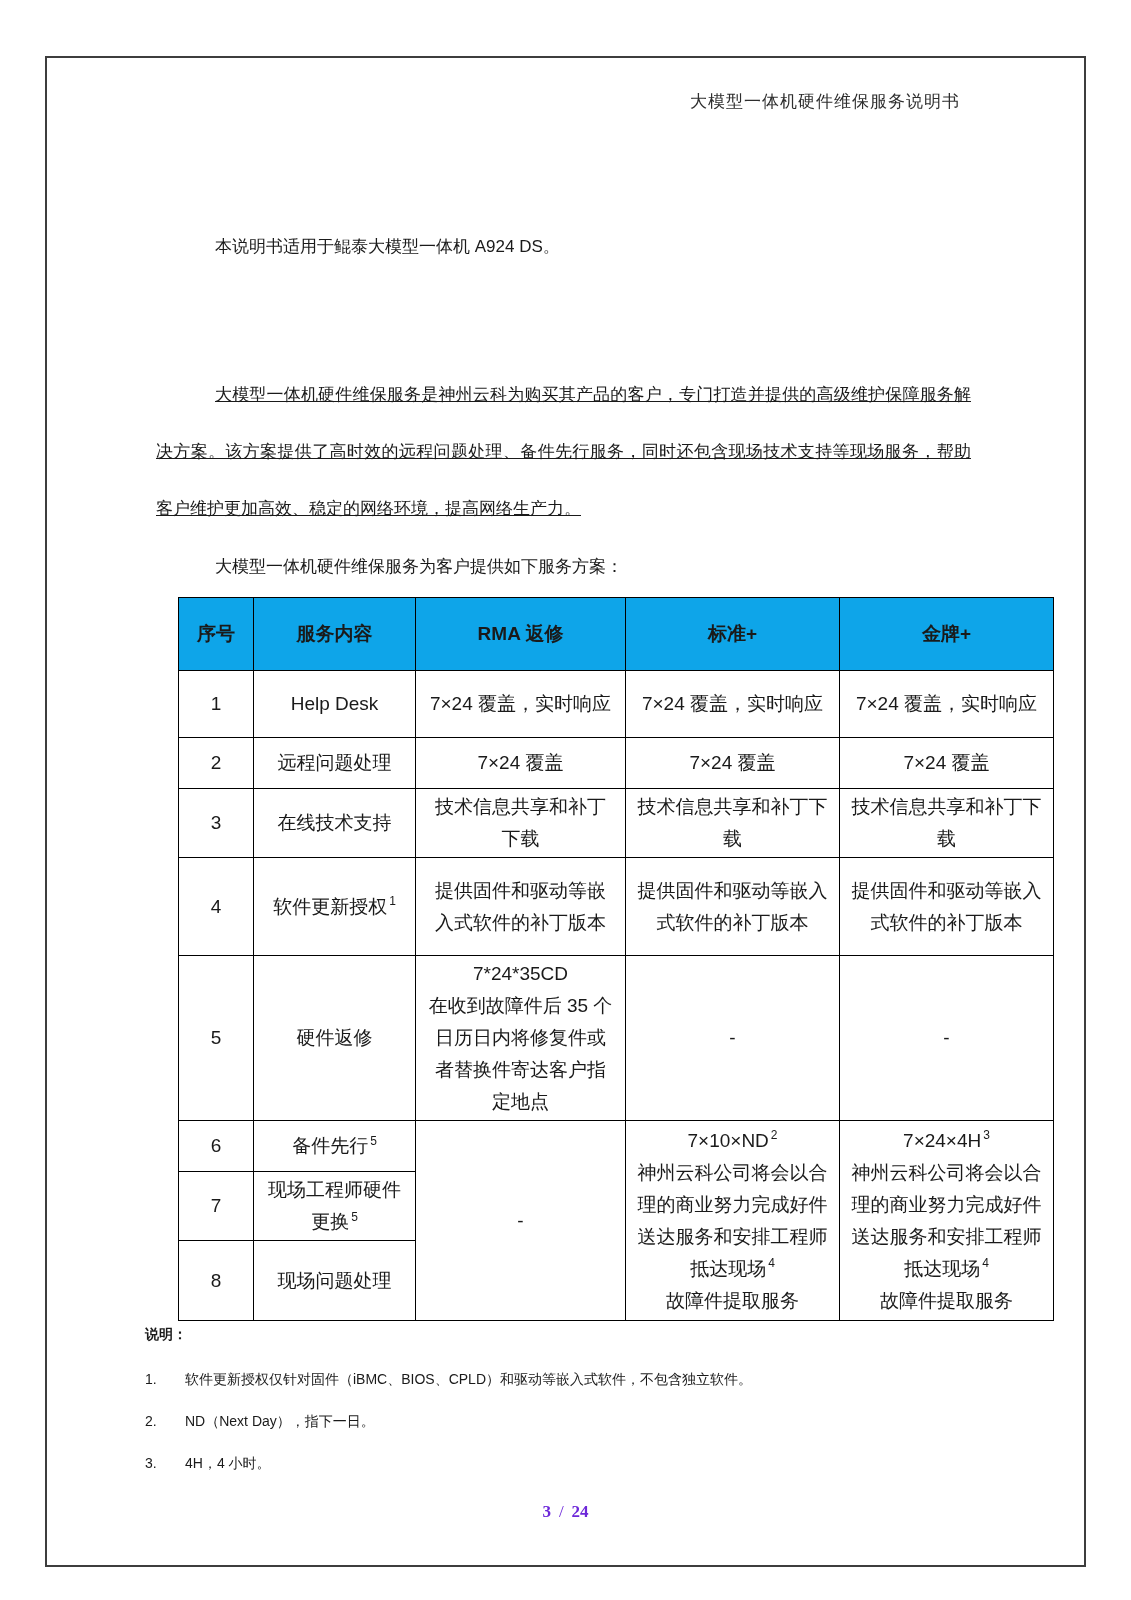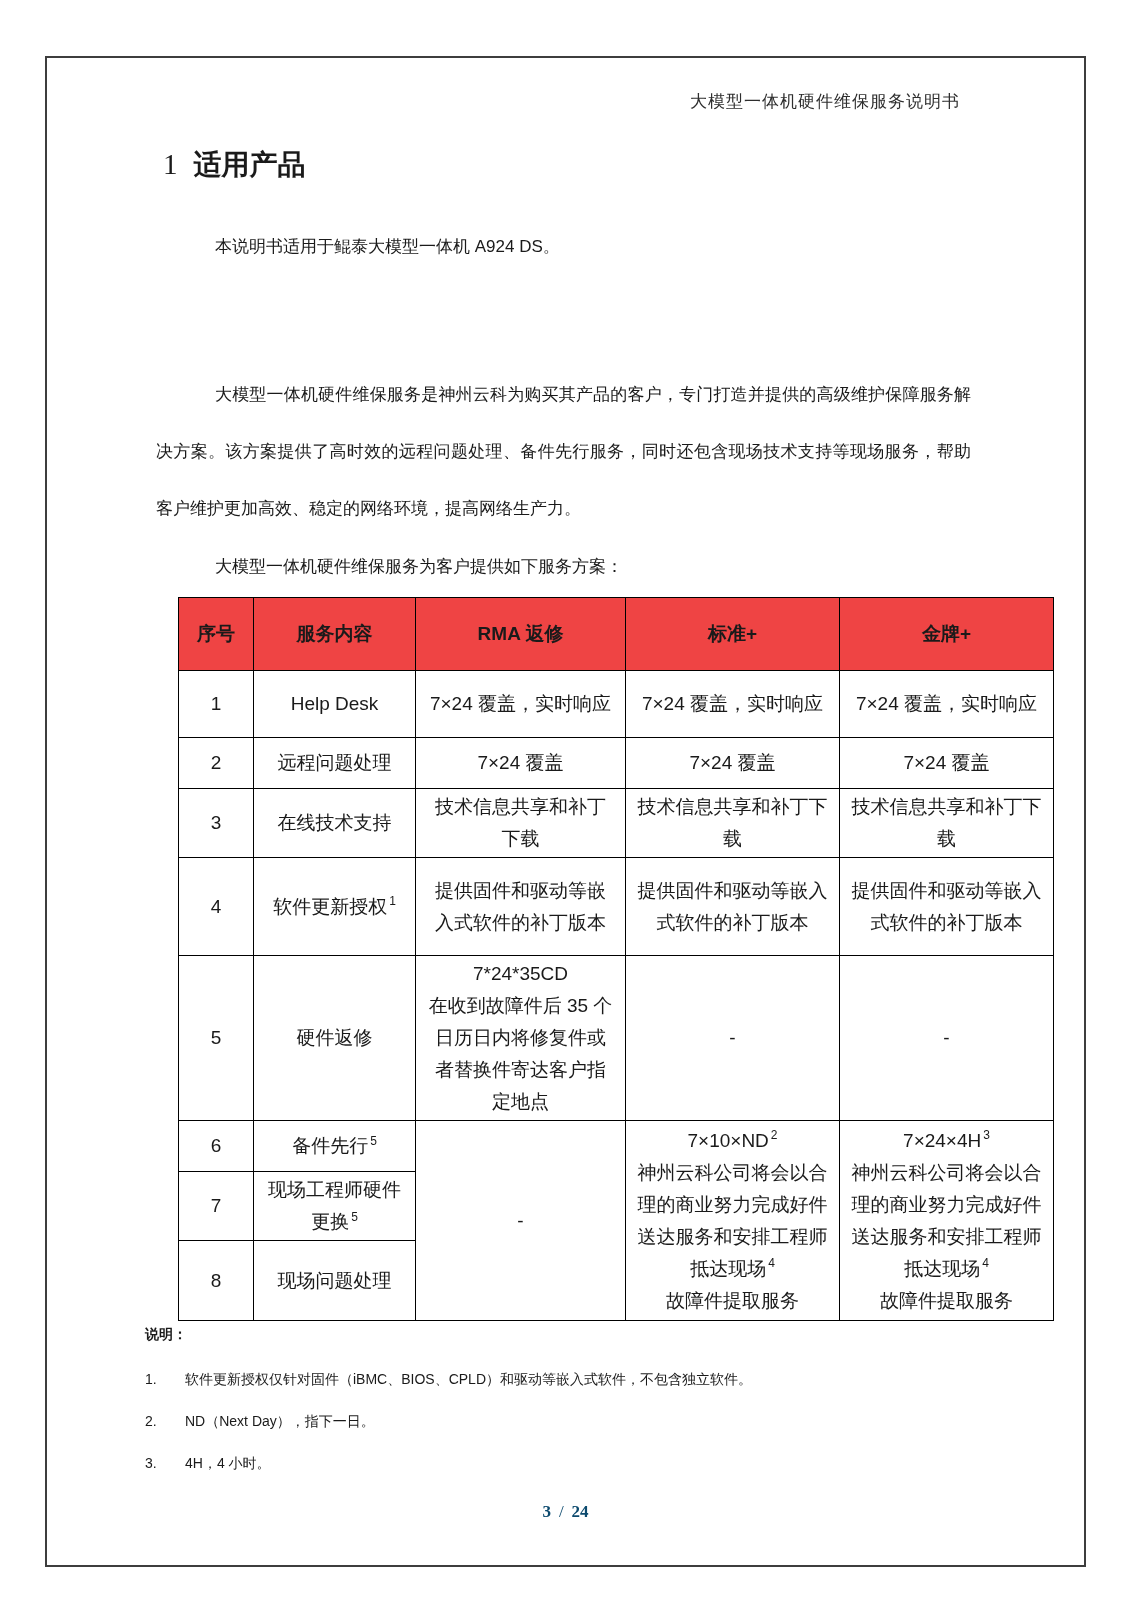--- a/index.html
+++ b/index.html
@@ -38,38 +38,38 @@
     margin-right:16px;
   }
   .h1-pos{top:132px;}
   .h2-pos{top:284px;}
   .para{
     position:absolute;left:156px;width:815px;
     font-size:17px;line-height:30px;
     text-indent:59px;
   }
   .p1-pos{top:218px;}
-  .p2-pos{top:352px;line-height:57px;text-align:justify;}
+  .p2-pos{top:352px;line-height:57px;text-align:justify;text-decoration:underline;}
   .p3-pos{top:538px;}
   .svc-table{
     position:absolute;left:178px;top:583px;
     border-collapse:collapse;
     table-layout:fixed;
     width:770px;
     font-size:19px;
   }
   .svc-table th,.svc-table td{
     border:1.5px solid #000;
     text-align:center;vertical-align:middle;
     line-height:32px;
     padding:2px 10px;
     overflow:hidden;
   }
   .svc-table th{
-    background:#ef4444;
+    background:#0ea5e9;
     font-weight:bold;
     line-height:30px;
   }
   .col-no{width:54px;}
   .col-service{width:141px;}
   .col-rma{width:189px;}
   .col-std{width:193px;}
   .col-gold{width:193px;}
   .svc-table td.col-rma{padding:2px 11px;}
   .svc-table td.col-std,.svc-table td.col-gold{padding:2px 9px;}
@@ -92,35 +92,32 @@
     font-size:14px;
   }
   .notes-label{font-weight:bold;margin-bottom:22px;}
   .note-item{display:flex;margin-bottom:16px;line-height:26px;}
   .note-num{width:40px;flex:0 0 40px;}
   .note-text{flex:1;}
   .doc-footer{
     position:absolute;left:0;top:1488px;width:1131px;
     text-align:center;
     font-family:"Liberation Serif", serif;
-    font-weight:bold;font-size:17px;color:#0c4a6e;
+    font-weight:bold;font-size:17px;color:#6d28d9;
   }
   .doc-footer .sep{font-weight:400;margin:0 8px;}
 </style>
 </head>
 <body>
 
 <div class="page">
   <div class="border-frame"></div>
 
   <div class="doc-header">大模型一体机硬件维保服务说明书</div>
 
-  <div class="h-sec h1-pos">
-    <span class="num">1</span><span>适用产品</span>
-  </div>
 
   <div class="para p1-pos">本说明书适用于鲲泰大模型一体机 A924 DS。</div>
 
 
   <div class="para p2-pos">大模型一体机硬件维保服务是神州云科为购买其产品的客户，专门打造并提供的高级维护保障服务解决方案。该方案提供了高时效的远程问题处理、备件先行服务，同时还包含现场技术支持等现场服务，帮助客户维护更加高效、稳定的网络环境，提高网络生产力。</div>
 
   <div class="para p3-pos">大模型一体机硬件维保服务为客户提供如下服务方案：</div>
 
   <table class="svc-table">
     <tbody>

